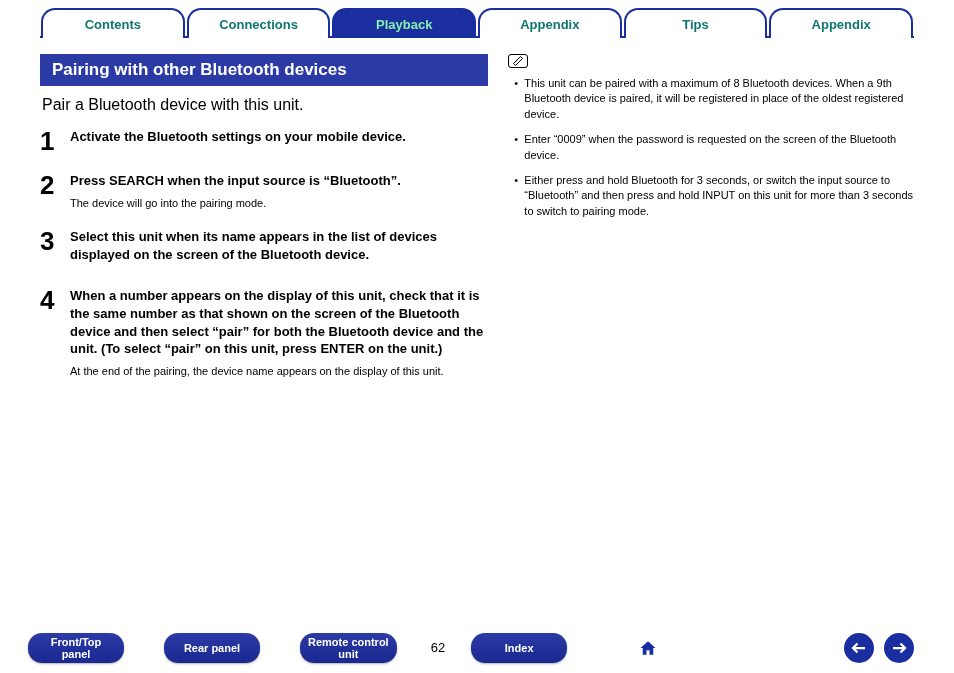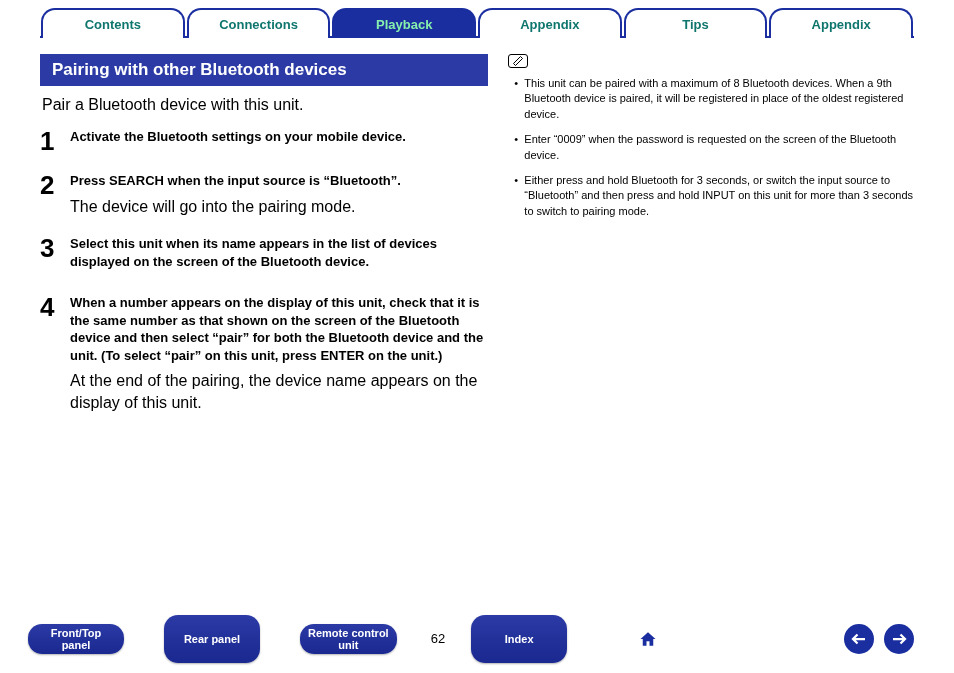--- a/index.html
+++ b/index.html
@@ -20,32 +20,32 @@
   .col-left { flex:1.05; }
   .col-right { flex:0.95; }
 
   .section-title { background:#2b3aa5; color:#fff; font-weight:bold; font-size:17px; padding:6px 12px; margin-bottom:10px; }
   .intro { font-size:16px; margin:10px 0 14px 2px; }
 
   .step { display:flex; margin-bottom:18px; }
   .step-num { font-size:26px; font-weight:bold; width:30px; color:#000; line-height:1; }
   .step-body { flex:1; }
   .step-title { font-size:13px; font-weight:bold; margin-bottom:6px; line-height:1.35; }
-  .step-desc { font-size:16px; line-height:1.35; }
+  .step-desc { font-size:11px; line-height:1.35; }
 
   .note-icon { width:20px; height:14px; border:1px solid #000; border-radius:3px; display:flex; align-items:center; justify-content:center; margin-bottom:8px;}
   .note-icon svg { width:12px; height:12px; }
   .notes { font-size:11px; line-height:1.4; }
   .notes ul { list-style:none; padding:0 0 0 6px; }
   .notes li { position:relative; padding-left:10px; margin-bottom:10px; }
   .notes li::before { content:"•"; position:absolute; left:0; color:#000; }
 
   
   .bottom { position:absolute; bottom:18px; left:28px; right:40px; display:flex; align-items:center; }
-  .pill { background:linear-gradient(#2b3aa5,#1a2890); color:#fff; font-size:11px; font-weight:bold; text-align:center; padding:18px 10px; border-radius:14px; min-width:96px; line-height:1.1; cursor:pointer; box-shadow:0 1px 2px rgba(0,0,0,.3); margin-right:40px;}
+  .pill { background:linear-gradient(#2b3aa5,#1a2890); color:#fff; font-size:11px; font-weight:bold; text-align:center; padding:9px 10px; border-radius:14px; min-width:96px; line-height:1.1; cursor:pointer; box-shadow:0 1px 2px rgba(0,0,0,.3); margin-right:40px;}
   .pill.two-line { padding:3px 8px; }
   .page-num { font-size:13px; margin:0 26px 0 -6px; }
   .spacer { flex:1; }
   .icon-btn { width:30px; height:30px; border-radius:50%; background:#1a2ea0; display:flex; align-items:center; justify-content:center; color:#fff; cursor:pointer; margin-left:10px;}
   .home-btn { width:30px; height:30px; display:flex; align-items:center; justify-content:center; color:#1a2ea0; cursor:pointer; margin-left:26px;}
   .icon-btn svg, .home-btn svg { width:18px; height:18px; }
 </style>
 </head>
 <body>
 

